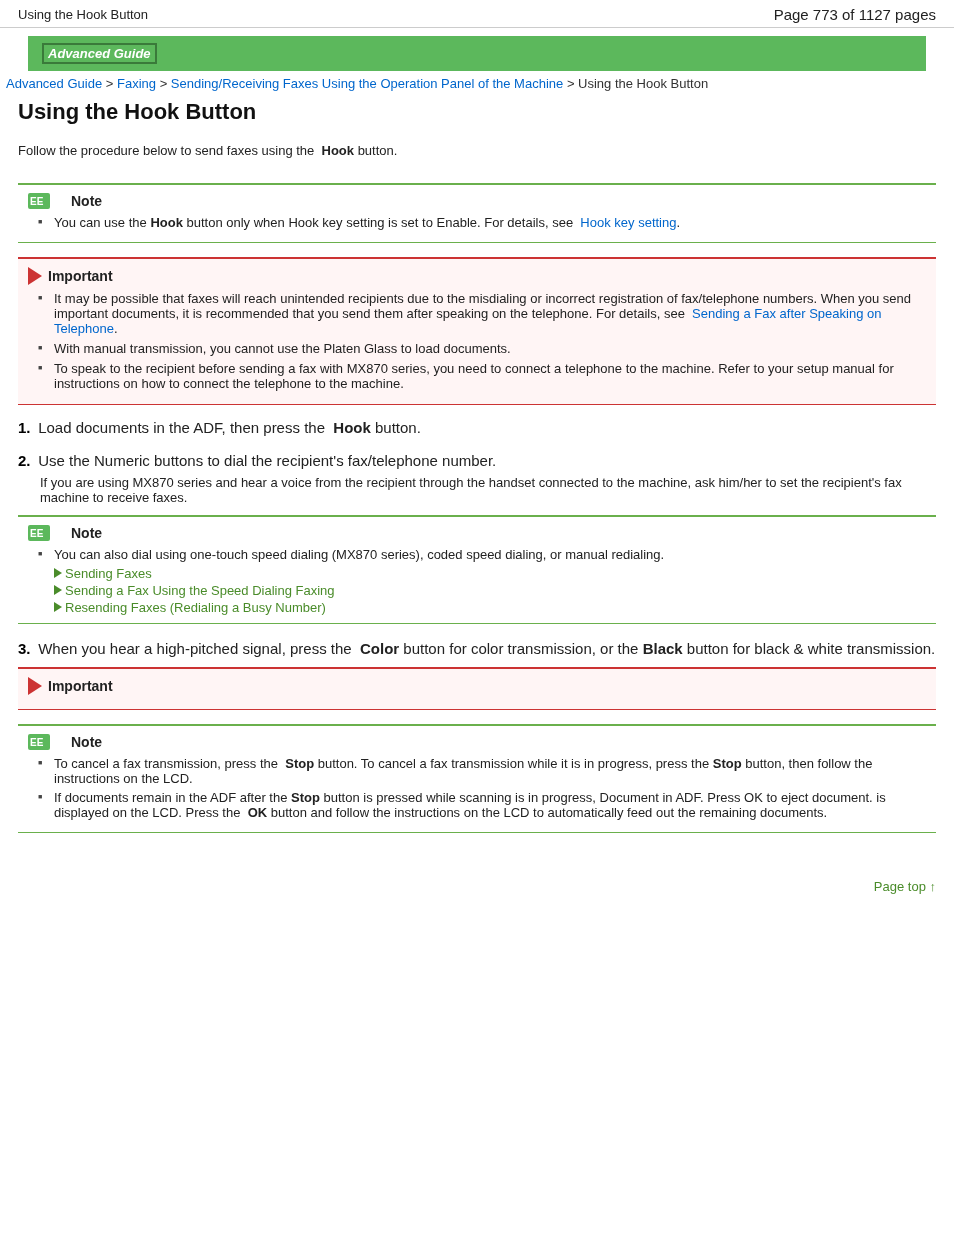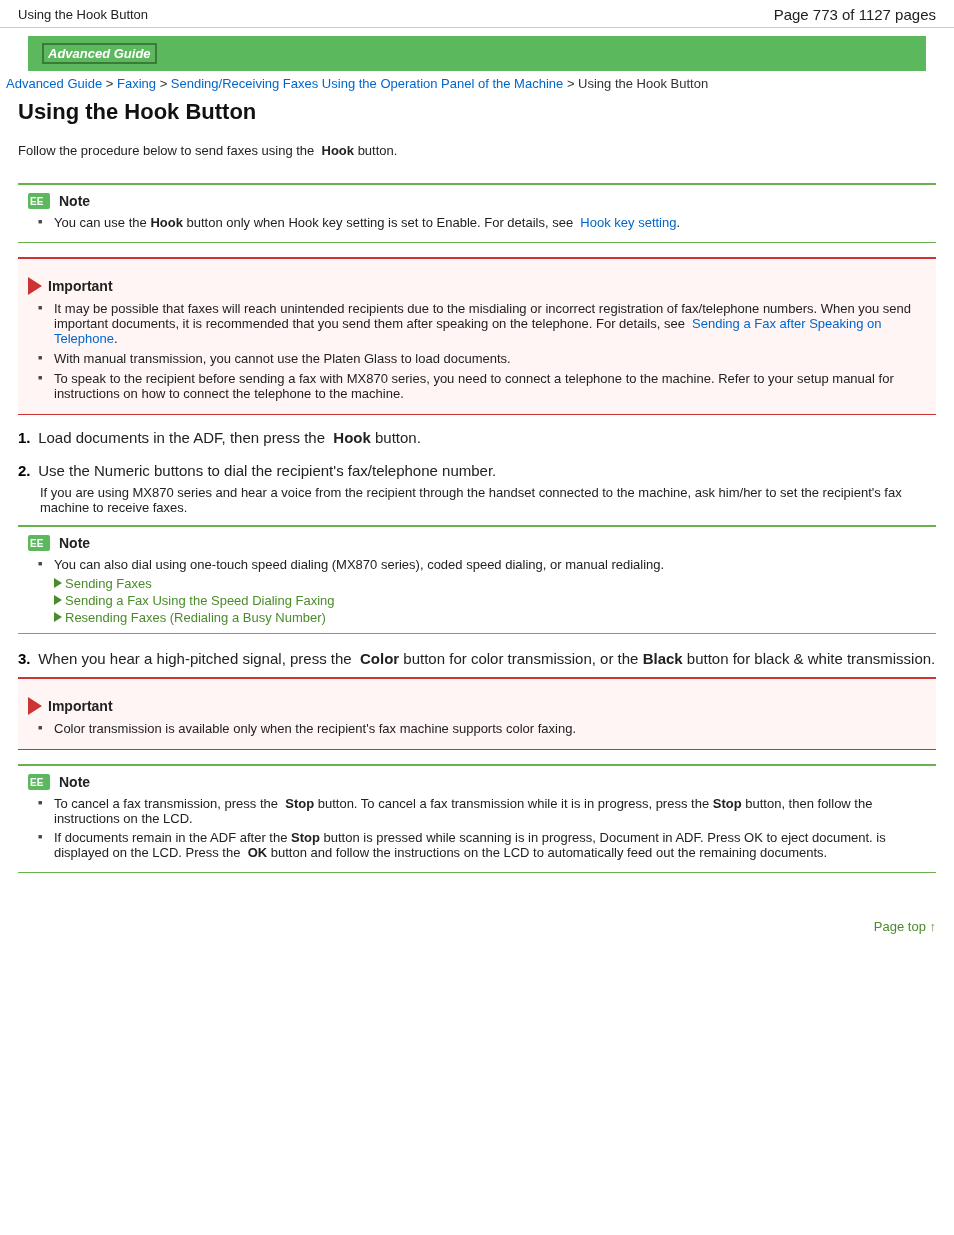--- a/index.html
+++ b/index.html
@@ -71,42 +71,42 @@
       align-items: center;
       font-weight: bold;
       font-size: 14px;
       margin-bottom: 6px;
       color: #222;
     }
     .note-icon {
       display: inline-block;
       width: 31px;
       height: 16px;
-      margin-right: 0;
+      margin-right: 12px;
       position: relative;
     }
     .note-icon svg { display: block; }
     .note-body { font-size: 13px; }
     .note-body ul { list-style: none; padding-left: 10px; }
     .note-body ul li { padding-left: 16px; position: relative; margin-bottom: 4px; }
     .note-body ul li::before {
       content: '■';
       font-size: 7px;
       position: absolute;
       left: 0;
       top: 3px;
       color: #444;
     }
 
     .important-box {
       border-top: 2px solid #cc3333;
       border-bottom: 1px solid #cc3333;
       background: #fff5f5;
       margin-bottom: 14px;
-      padding: 18px 10px 8px 10px;
+      padding: 8px 10px 8px 10px;
     }
     .important-header {
       display: flex;
       align-items: center;
       font-weight: bold;
       font-size: 14px;
       margin-bottom: 6px;
       color: #222;
     }
     .arrow-icon {
@@ -283,27 +283,20 @@
     <span class="step-text">
       When you hear a high-pitched signal, press the&nbsp; <strong>Color</strong> button for color transmission, or the <strong>Black</strong> button for black &amp; white transmission.
     </span>
 
     
     <div class="important-box" style="margin-top:10px;">
       <div class="important-header">
         <span class="arrow-icon"></span>
         <span>Important</span>
       </div>
-      <div class="important-body">
-        <ul>
-          <li>
-            Color transmission is available only when the recipient's fax machine supports color faxing.
-          </li>
-        </ul>
-      </div>
     </div>
 
     
     <div class="note-box" style="margin-top:10px;">
       <div class="note-header">
         <span class="note-icon">
           <svg width="22" height="16" viewBox="0 0 22 16">
             <rect x="0" y="0" width="22" height="16" rx="2" fill="#5cb85c"></rect>
             <text x="2" y="12" font-size="10" fill="white" font-family="Arial" font-weight="bold">EE</text>
           </svg>

